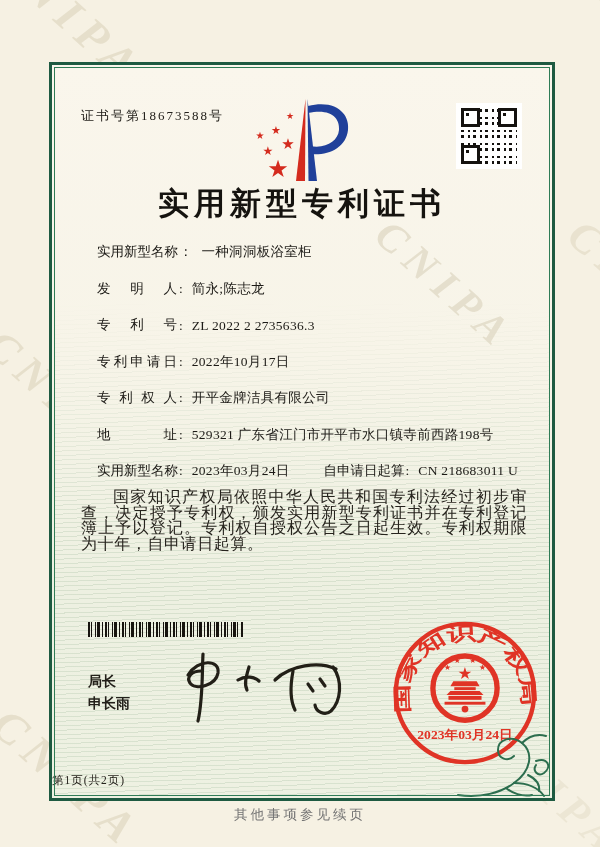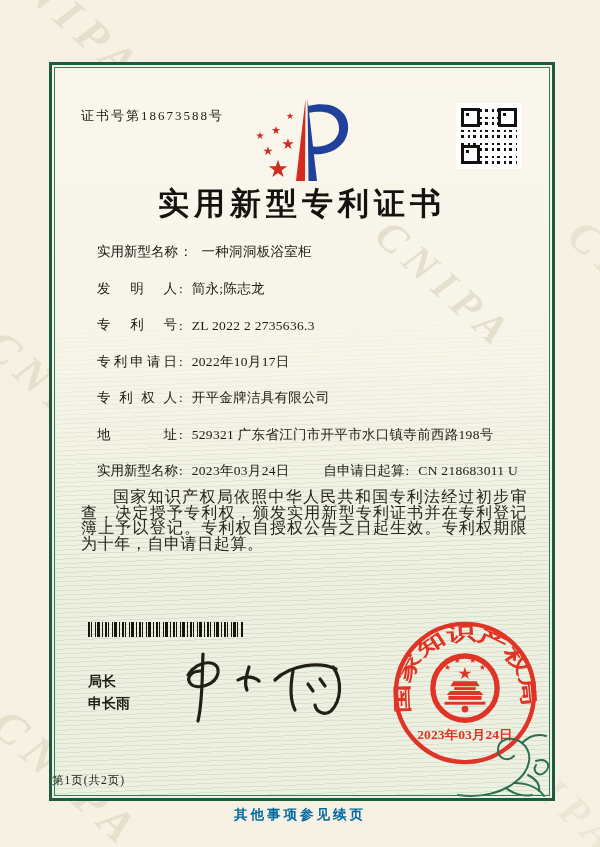--- a/index.html
+++ b/index.html
@@ -117,21 +117,21 @@
   .seal{position:absolute;left:340px;top:555px;width:146px;height:146px;opacity:.95;}
   
   .ornament{position:absolute;left:404px;top:666px;width:102px;height:70px;z-index:6;}
   
   .page-num{
     position:absolute;left:0;top:708px;width:100%;
     text-align:left;font-size:11.5px;letter-spacing:1px;color:#26231d;
   }
   .footer-note{
     position:absolute;left:0;top:806px;width:100%;
-    text-align:center;font-size:13.5px;letter-spacing:3px;color:#0369a1;z-index:2;font-weight:bold;
+    text-align:center;font-size:13.5px;letter-spacing:3px;color:#737373;z-index:2;
   }
 </style>
 </head>
 <body>
 
 <div class="page">
 
   <span class="wm wm1">CNIPA</span>
   <span class="wm wm2">CNIPA</span>
   <span class="wm wm4">CNIPA</span>

